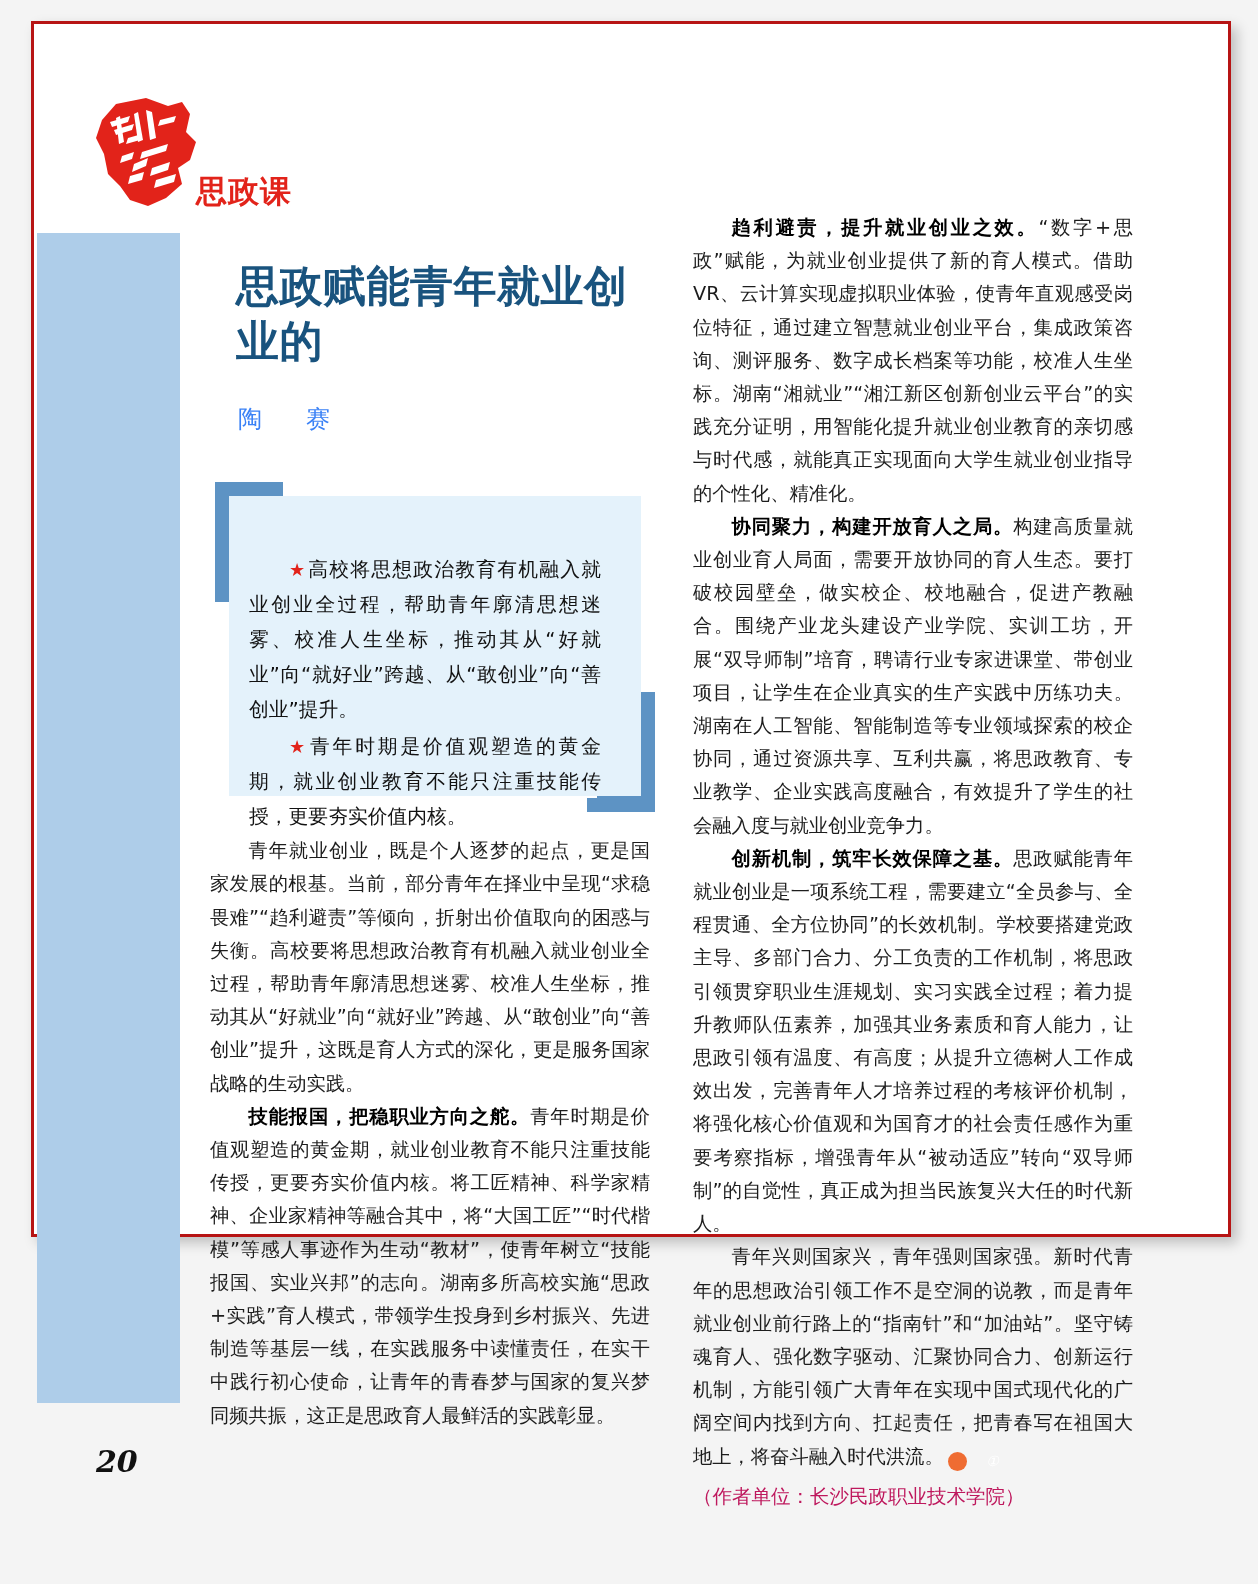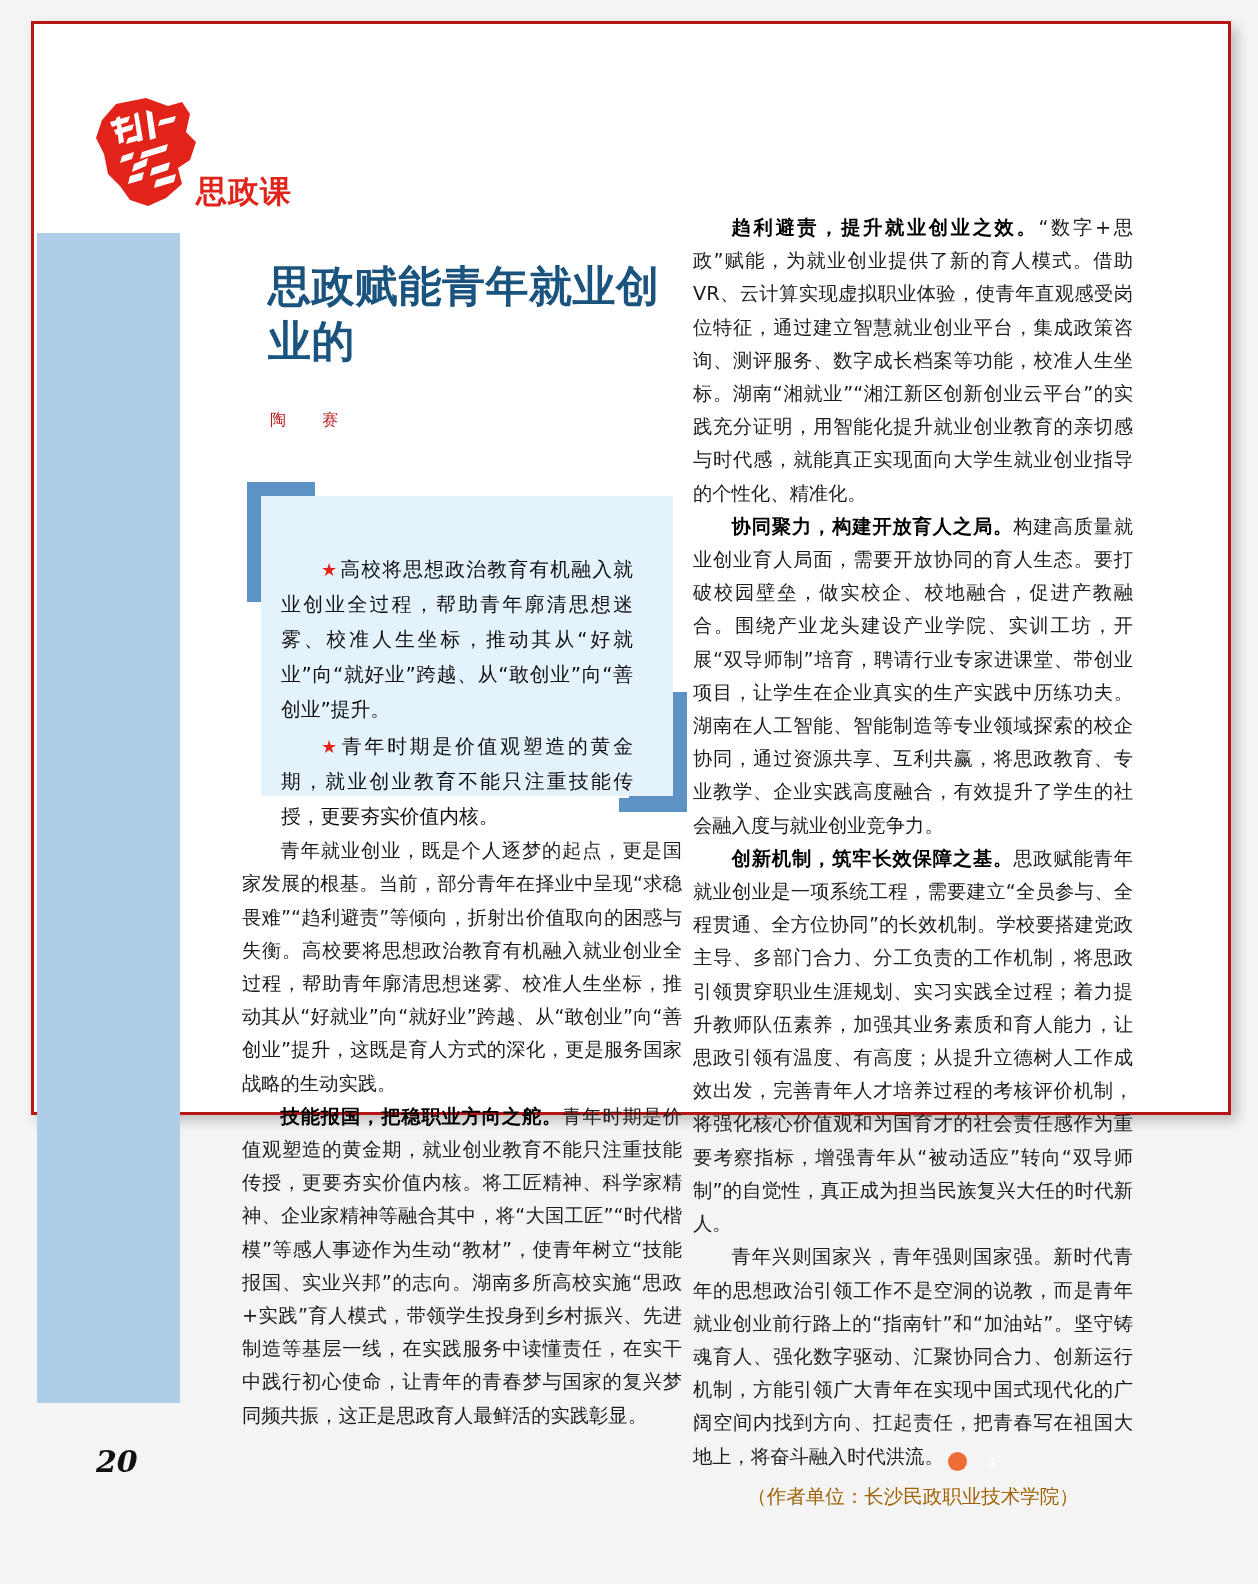--- a/index.html
+++ b/index.html
@@ -20,21 +20,21 @@
     width: 1258px;
     height: 1584px;
     background: #f4f4f4;
     overflow: hidden;
   }
   .page {
     position: absolute;
     left: 31px;
     top: 21px;
     width: 1200px;
-    height: 1094px;
+    height: 1216px;
     background: #ffffff;
     border: 3px solid #b71414;
     box-sizing: border-box;
     box-shadow: 6px 6px 12px rgba(0,0,0,0.22);
   }
 
   
   .masthead {
     position: absolute;
     left: 52px;
@@ -76,38 +76,38 @@
   .col {
     position: absolute;
     width: 440px;
     font-family: "DejaVu Sans", "Liberation Sans", sans-serif;
     font-size: 19.3px;
     line-height: 33.2px;
     color: #1d1d1d;
     text-align: justify;
     text-justify: inter-ideograph;
   }
-  .col-left  { left: 176px; top: 215px; margin-left: 32px; }
+  .col-left  { left: 176px; top: 215px; }
   .col-right { left: 659px; top: 187px; }
 
   .article-title {
     font-family: "DejaVu Serif", "Liberation Serif", serif;
     font-size: 43px;
     font-weight: bold;
     line-height: 55px;
     color: #19537e;
     letter-spacing: 0.5px;
     margin: 20px 0 0 26px;
     text-align: left;
   }
   .byline-author {
     margin: 34px 0 0 28px;
     font-family: "DejaVu Serif", "Liberation Serif", serif;
-    font-size: 16px;
-    color: #b91c1c;
+    font-size: 24px;
+    color: #3b82f6;
     letter-spacing: 10px;
     text-align: left;
   }
 
   
   .callout-wrap {
     position: relative;
     margin: 46px 0 0 5px;
     width: 440px;
     height: 330px;
@@ -181,25 +181,25 @@
     font-family: "DejaVu Serif", "Liberation Serif", serif;
     font-size: 14px;
     line-height: 19px;
     text-align: center;
     vertical-align: -3px;
     margin-left: 4px;
     font-style: italic;
   }
   .affiliation {
     margin: 6px 0 0 0;
-    text-align: center;
+    text-align: left;
     font-family: "DejaVu Serif", "Liberation Serif", serif;
     font-size: 19.5px;
     line-height: 36px;
-    color: #a16207;
+    color: #be185d;
     text-indent: 0;
   }
 
   
   .folio {
     position: absolute;
     left: 62px;
     top: 1420px;
     font-family: "DejaVu Serif", "Liberation Serif", serif;
     font-style: italic;

